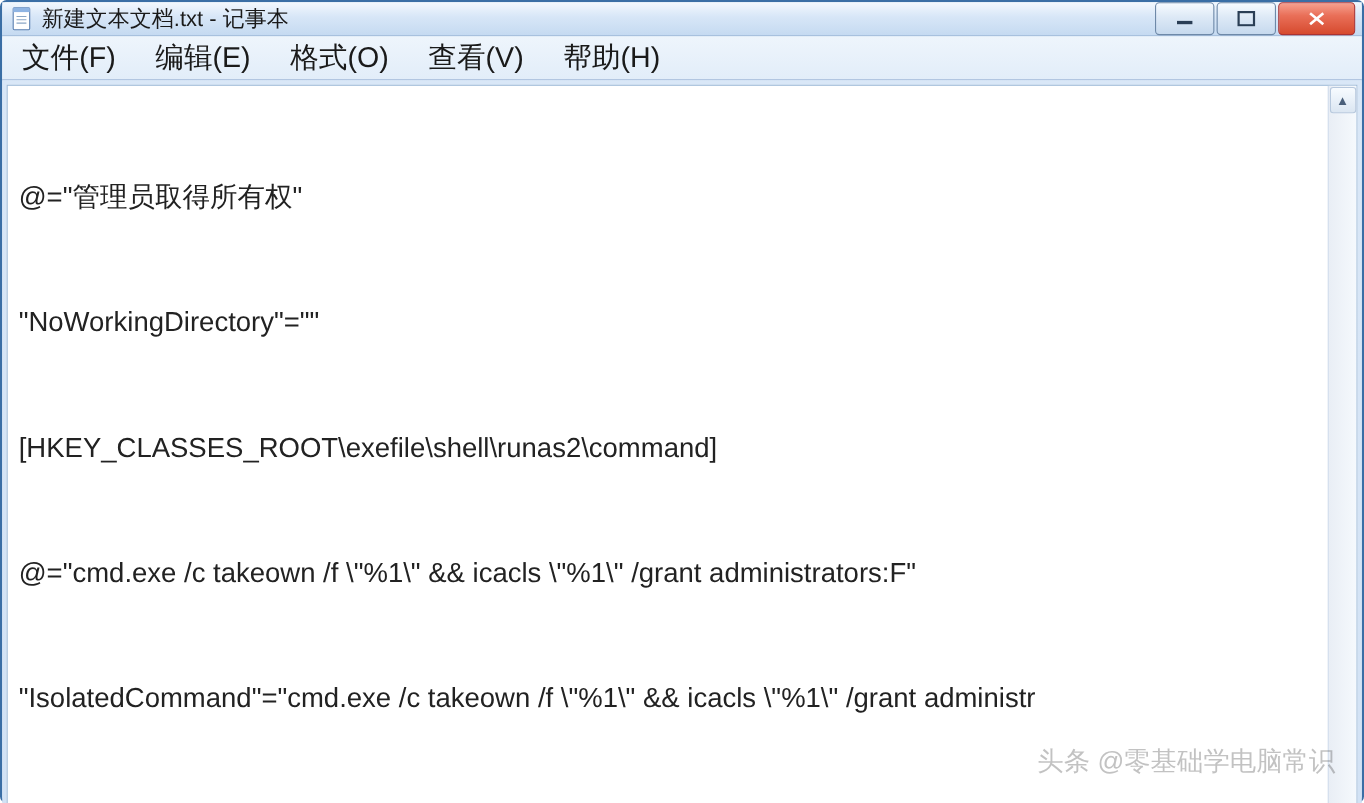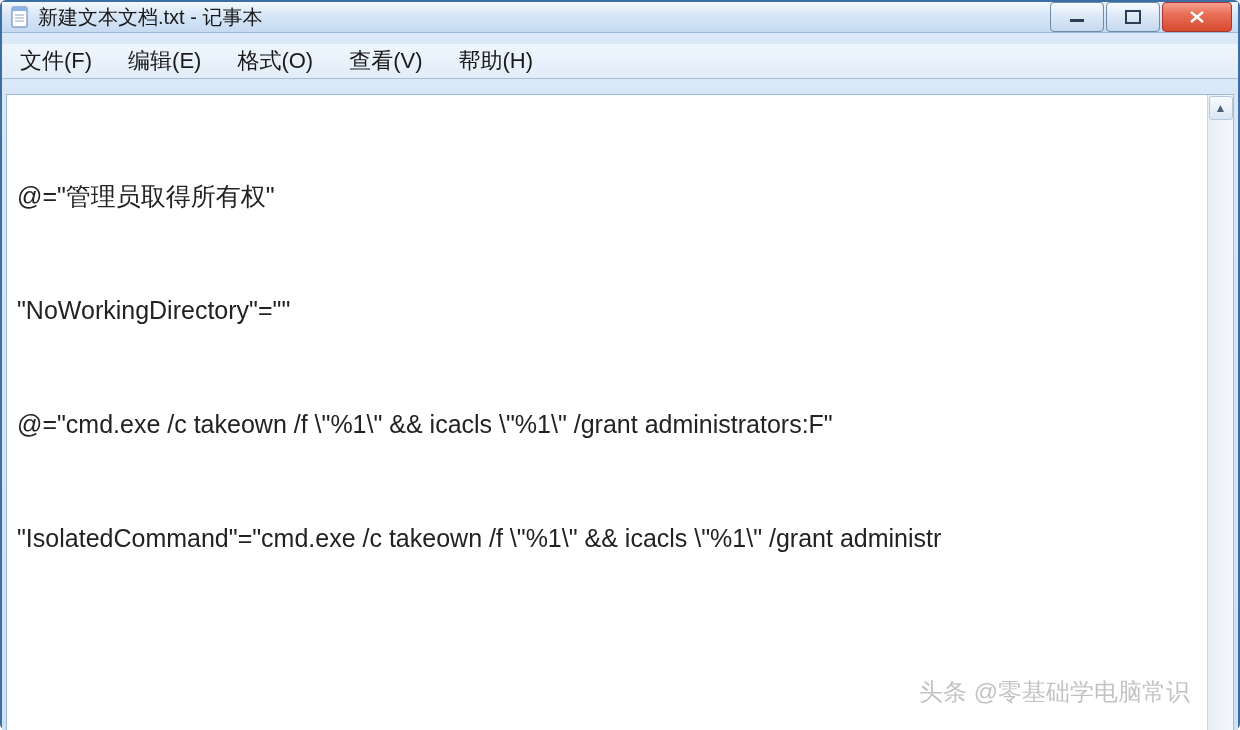--- a/index.html
+++ b/index.html
@@ -14,21 +14,20 @@
   }
   .window {
     width: 1240px;
     height: 730px;
     border: 2px solid #3a6ea5;
     border-radius: 6px;
     background: linear-gradient(to bottom, #dbe9f9 0, #cfe0f4 100%);
     display: flex;
     flex-direction: column;
     position: relative;
-    gap: 11px;
   }
   
   .titlebar {
     height: 44px;
     background: linear-gradient(to bottom, #f3f8fe 0, #d7e6f7 45%, #c5daf1 100%);
     border-bottom: 1px solid #9db9d8;
     display: flex;
     align-items: center;
     padding: 0 6px 0 8px;
   }
@@ -67,21 +66,21 @@
   }
   
   .menubar {
     height: 40px;
     background: linear-gradient(to bottom, #eef5fc 0, #e2edf9 100%);
     border-bottom: 1px solid #a8bedb;
     display:flex;
     align-items:center;
     padding: 0 12px;
     gap: 24px;
-    font-size: 22px;
+    font-size: 26px;
     color:#1a1a1a;
   }
   .menu-item { cursor:default; padding:2px 6px; }
   
   .client-wrap {
     flex:1;
     display:flex;
     flex-direction:column;
     padding: 4px 4px 10px 4px;
     background: linear-gradient(to bottom, #d9e7f7 0, #cfe0f4 100%);
@@ -118,21 +117,21 @@
     width:24px;height:24px;
     display:flex;align-items:center;justify-content:center;
     color:#4a5f7a;font-size:12px;
     background:linear-gradient(#f7fbff,#dbe6f2);
     border:1px solid #b7c8dd;border-radius:3px;margin:1px;
   }
   .vs-track { flex:1; position:relative; width:100%; }
   
   .watermark {
     position:absolute;
-    right:48px; bottom:20px;
+    right:24px; bottom:20px;
     font-size:24px;
     color:rgba(80,80,80,0.35);
     pointer-events:none;
     white-space:nowrap;
   }
 </style>
 </head>
 <body>
 
 <div class="window">
@@ -174,20 +173,21 @@
     <span class="menu-item">格式(O)</span>
     <span class="menu-item">查看(V)</span>
     <span class="menu-item">帮助(H)</span>
   </div>
 
   <div class="client-wrap">
     <div class="client">
       <div class="text-area">
         <div class="text-line">@="管理员取得所有权"</div>
         <div class="text-line">"NoWorkingDirectory"=""</div>
+        <div class="text-line">[HKEY_CLASSES_ROOT\exefile\shell\runas2\command]</div>
         <div class="text-line">@="cmd.exe /c takeown /f \"%1\" &amp;&amp; icacls \"%1\" /grant administrators:F"</div>
         <div class="text-line">"IsolatedCommand"="cmd.exe /c takeown /f \"%1\" &amp;&amp; icacls \"%1\" /grant administr</div>
         
         
         
         
         
         
         
       </div>

